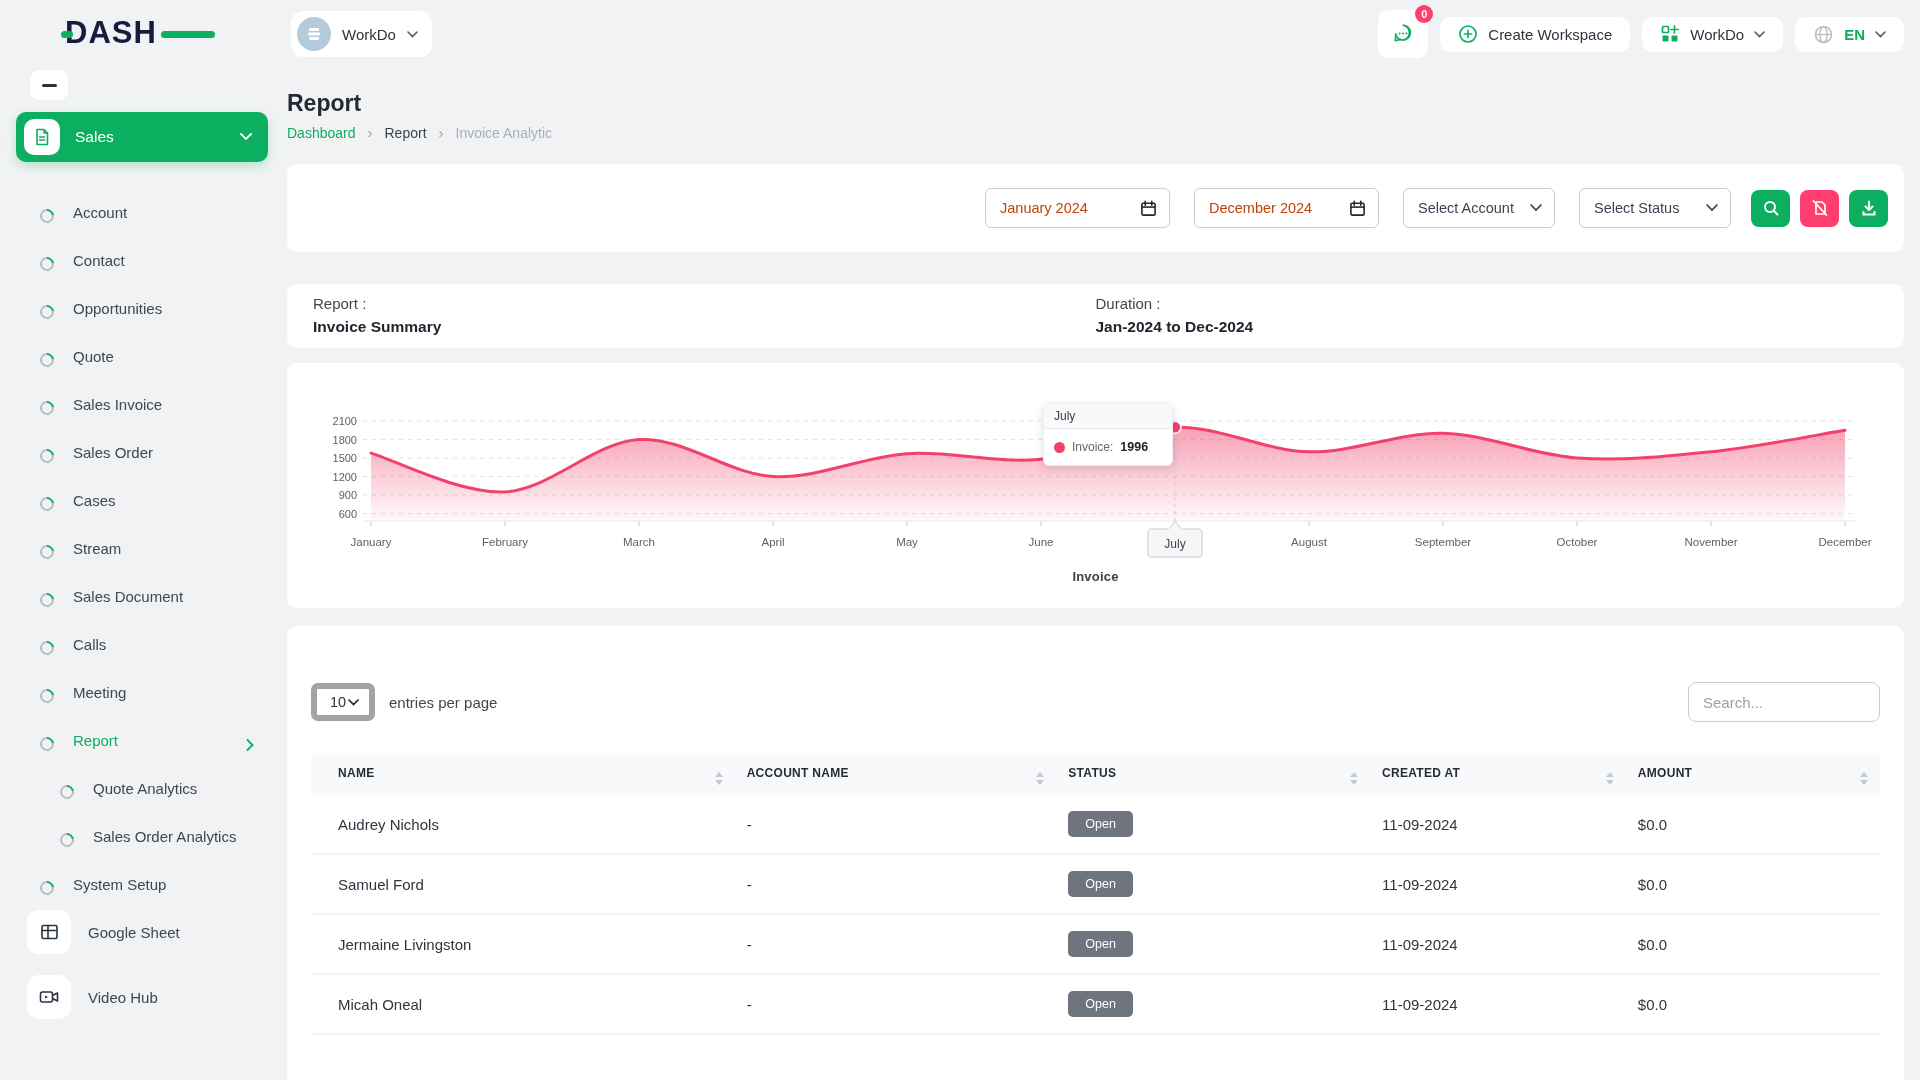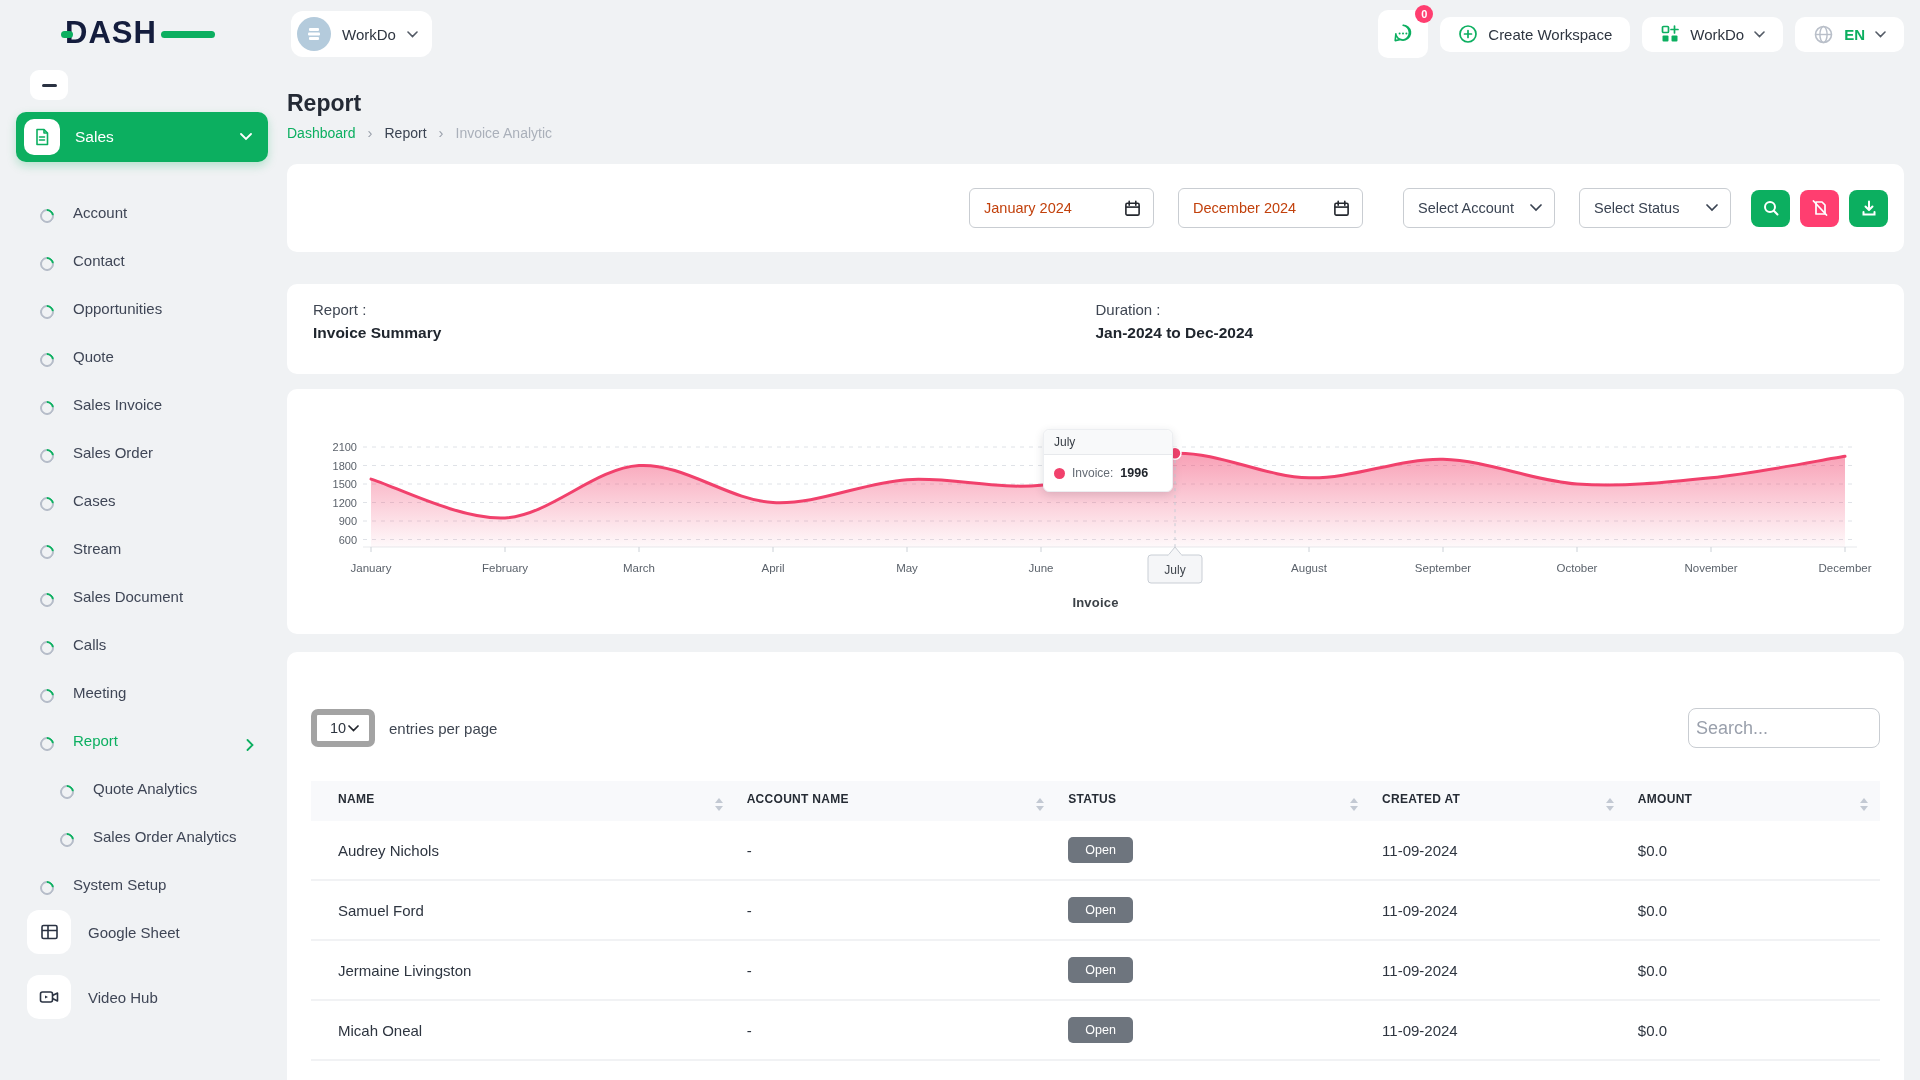--- a/index.html
+++ b/index.html
@@ -55,41 +55,41 @@
   .card{background:#fff;border-radius:10px;}
   
   .filter-card{margin-top:23px;height:88px;display:flex;align-items:center;justify-content:flex-end;gap:24px;padding:0 16px;}
   .date-input{width:185px;height:40px;border:1px solid #c9cdd2;border-radius:6px;display:flex;align-items:center;justify-content:space-between;padding:0 12px 0 14px;font-size:14.5px;color:#c2410c;box-sizing:border-box;cursor:pointer;background:#fff;}
   .select-box{width:152px;height:40px;border:1px solid #c9cdd2;border-radius:6px;display:flex;align-items:center;justify-content:space-between;padding:0 12px 0 14px;font-size:14.5px;color:#3a4352;box-sizing:border-box;cursor:pointer;background:#fff;}
   .btn-group{display:flex;gap:10px;margin-left:-4px;}
   .sq-btn{width:39px;height:37px;border-radius:8px;display:grid;place-items:center;}
   .sq-btn.green{background:#0caf60;}
   .sq-btn.pink{background:#ff3e70;}
   
-  .summary-card{margin-top:32px;height:90px;display:flex;padding:17px 26px;box-sizing:border-box;}
+  .summary-card{margin-top:32px;height:64px;display:flex;padding:11px 26px;box-sizing:border-box;}
   .summary-col{width:52%;}
   .summary-label{font-size:15px;color:#3f4652;}
   .summary-value{font-size:15.5px;font-weight:700;color:#20262e;margin-top:6px;}
   
   .chart-card{margin-top:15px;position:relative;padding:30px 20px 24px;box-sizing:border-box;}
   #chart{position:relative;}
   #chart svg{display:block;}
   .chart-legend{text-align:center;font-size:13px;font-weight:700;color:#3b4147;margin-top:4px;letter-spacing:.2px;}
   .chart-tooltip{position:absolute;width:128px;background:#fff;border:1px solid #eceef1;border-radius:6px;box-shadow:0 3px 10px rgba(40,50,60,.15);z-index:5;}
   .tt-head{background:#f8f9fa;border-bottom:1px solid #e7e9ec;padding:5px 10px;font-size:12px;color:#373d45;border-radius:6px 6px 0 0;}
   .tt-body{display:flex;align-items:center;gap:7px;padding:11px 10px;}
   .tt-dot{width:11px;height:11px;border-radius:50%;background:#f1416c;flex:none;}
   .tt-label{font-size:12px;color:#646b74;}
   .tt-value{font-size:12.5px;font-weight:700;color:#20252c;}
   
   .table-card{margin-top:18px;padding:56px 24px 0;box-sizing:border-box;height:480px;}
   .table-controls{display:flex;align-items:center;}
   .pagesize{width:64px;height:38px;border:6px solid #a3a3a3;border-radius:7px;display:flex;align-items:center;justify-content:space-between;padding:0 10px 0 13px;font-size:14.5px;color:#2e3540;box-sizing:border-box;cursor:pointer;}
   .pagesize-label{font-size:15px;color:#3f4652;margin-left:14px;}
-  .search-input{margin-left:auto;width:192px;height:40px;border:1px solid #c9cdd2;border-radius:8px;padding:0 7px;font-size:18px;color:#3a4352;box-sizing:border-box;outline:none;}
+  .search-input{margin-left:auto;width:192px;height:40px;border:1px solid #c9cdd2;border-radius:8px;padding:0 14px;font-size:15px;color:#3a4352;box-sizing:border-box;outline:none;}
   .search-input::placeholder{color:#9aa0ac;}
   table{width:100%;border-collapse:collapse;margin-top:33px;}
   thead tr{background:#f8f9fb;}
   th{height:40px;font-size:12px;font-weight:700;color:#262c35;text-align:left;padding:0 12px;letter-spacing:.3px;cursor:pointer;}
   th:first-child{padding-left:27px;}
   .sort{display:inline-flex;flex-direction:column;gap:3px;float:right;margin-top:6px;}
   .sort i{width:0;height:0;border-left:4px solid transparent;border-right:4px solid transparent;}
   .sort .up{border-bottom:5px solid #c3c9d3;}
   .sort .down{border-top:5px solid #c3c9d3;}
   td{height:58px;border-bottom:2px solid #f1f2f4;font-size:15px;color:#2e3540;padding:0 12px;}
@@ -300,21 +300,21 @@
       </svg>
     </div>
     <div class="date-input">
       <span>December 2024</span>
       <svg width="17" height="17" viewBox="0 0 18 18">
         <rect x="2" y="3.5" width="14" height="12.5" rx="1.5" fill="none" stroke="#23272e" stroke-width="1.7"></rect>
         <path d="M5.5 1.5v4M12.5 1.5v4" stroke="#23272e" stroke-width="1.7" stroke-linecap="round"></path>
         <path d="M2 7.5h14" stroke="#23272e" stroke-width="1.7"></path>
       </svg>
     </div>
-    <div class="select-box" style="margin-left:16px">
+    <div class="select-box" style="">
       <span>Select Account</span>
       <svg width="12" height="8" viewBox="0 0 12 8">
           <path d="M1 1l5 5 5-5" fill="none" stroke="#3a4352" stroke-width="1.7" stroke-linecap="round"></path>
         </svg>
     </div>
     <div class="select-box">
       <span>Select Status</span>
       <svg width="12" height="8" viewBox="0 0 12 8">
           <path d="M1 1l5 5 5-5" fill="none" stroke="#3a4352" stroke-width="1.7" stroke-linecap="round"></path>
         </svg>

